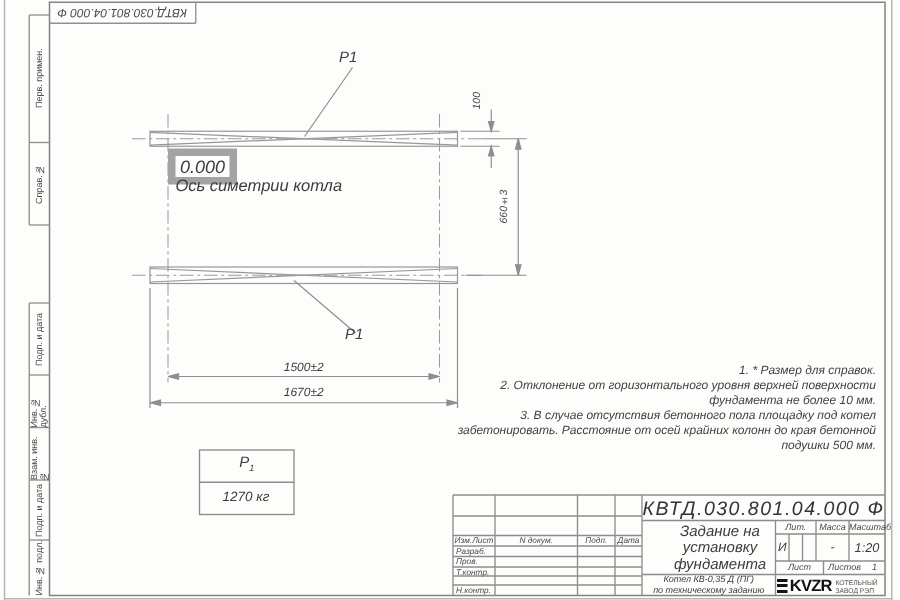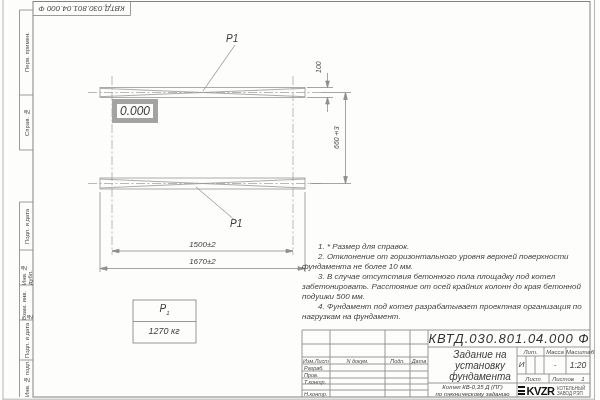--- a/index.html
+++ b/index.html
@@ -137,33 +137,33 @@
   <div class="abs vtext" style="left:19.5px;top:95px;width:13.5px;height:55px;font-size:6px;">Справ. №</div>
   <div class="abs vtext" style="left:19.5px;top:202px;width:13.5px;height:48px;font-size:6px;">Подп. и дата</div>
   <div class="abs vtext" style="left:19.5px;top:250px;width:13.5px;height:35px;font-size:6px;">Инв. № дубл.</div>
   <div class="abs vtext" style="left:19.5px;top:285px;width:13.5px;height:35px;font-size:6px;">Взам. инв. №</div>
   <div class="abs vtext" style="left:19.5px;top:320px;width:13.5px;height:40px;font-size:6px;">Подп. и дата</div>
   <div class="abs vtext" style="left:19.5px;top:360px;width:13.5px;height:37px;font-size:6px;">Инв. № подл.</div>
 
   <div class="abs txt" style="left:226px;top:33px;font-size:10px;">Р1</div>
   <div class="abs txt" style="left:230px;top:218px;font-size:10px;">Р1</div>
   <div class="abs txt" style="left:112px;top:99px;font-size:12px;border:5px solid #a3a3a3;padding:0 3px;background:#fdfdfc;">0.000</div>
+  <div class="abs txt" style="left:117px;top:118px;font-size:11px;">Ось симетрии котла</div>
   <div class="abs txt ctr" style="left:112px;top:240px;width:181px;font-size:8px;">1500±2</div>
   <div class="abs txt ctr" style="left:100px;top:257px;width:205px;font-size:8px;">1670±2</div>
   <div class="abs vtext" style="left:313px;top:55px;width:11px;height:24px;font-size:7px;font-style:italic;">100</div>
   <div class="abs vtext" style="left:331px;top:114px;width:11px;height:48px;font-size:7px;font-style:italic;">660±3</div>
 
   <div class="abs txt ctr" style="left:133px;top:303px;width:63px;font-size:10px;"><span>Р</span><sub>1</sub></div>
   <div class="abs txt ctr" style="left:133px;top:326px;width:62px;font-size:9px;">1270 кг</div>
 
-  <div class="abs note-block" style="left:302px;top:242px;width:282px;">
+  <div class="abs note-block" style="left:302px;top:242px;width:282px;text-align:right;">
     <p>1. * Размер для справок.</p>
     <p>2. Отклонение от горизонтального уровня верхней поверхности фундамента не более 10 мм.</p>
     <p>3. В случае отсутствия бетонного пола площадку под котел забетонировать. Расстояние от осей крайних колонн до края бетонной подушки 500 мм.</p>
-    <p>4. Фундамент под котел разрабатывает проектная организация по нагрузкам на фундамент.</p>
   </div>
 
   <div class="abs txt ctr" style="left:428px;top:331px;width:162px;font-size:13px;letter-spacing:1px;color:#333;">КВТД.030.801.04.000 Ф</div>
   <div class="abs txt ctr" style="left:429px;top:349px;width:102px;font-size:10px;line-height:11px;white-space:normal;">Задание на установку фундамента</div>
   <div class="abs txt ctr" style="left:429px;top:384px;width:87px;font-size:6px;line-height:6.5px;">Котел КВ-0,35 Д (ПГ)</div>
   <div class="abs txt ctr" style="left:429px;top:391px;width:87px;font-size:6px;line-height:6.5px;">по техническому заданию</div>
 
   <div class="abs tb-label ctr" style="left:302px;top:358px;width:28px;font-size:5.5px;">Изм.Лист</div>
   <div class="abs tb-label ctr" style="left:330px;top:358px;width:55px;font-size:5.5px;">N докум.</div>
   <div class="abs tb-label ctr" style="left:385px;top:358px;width:25px;font-size:5.5px;">Подп.</div>

